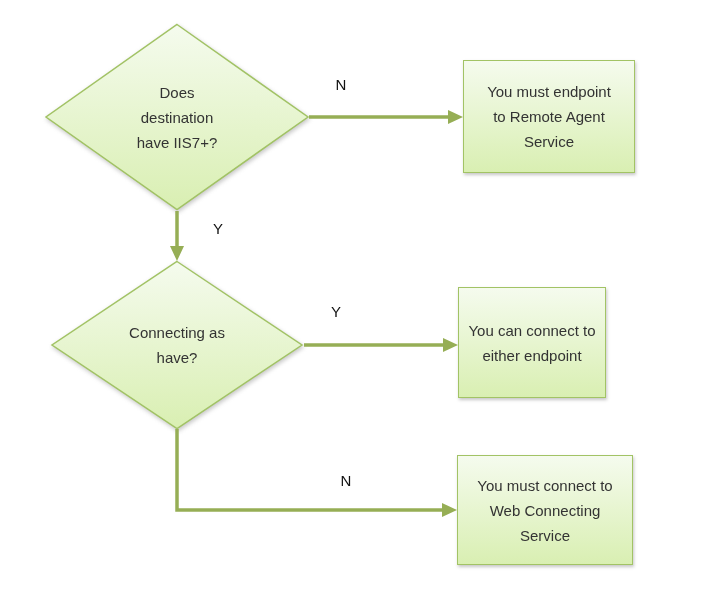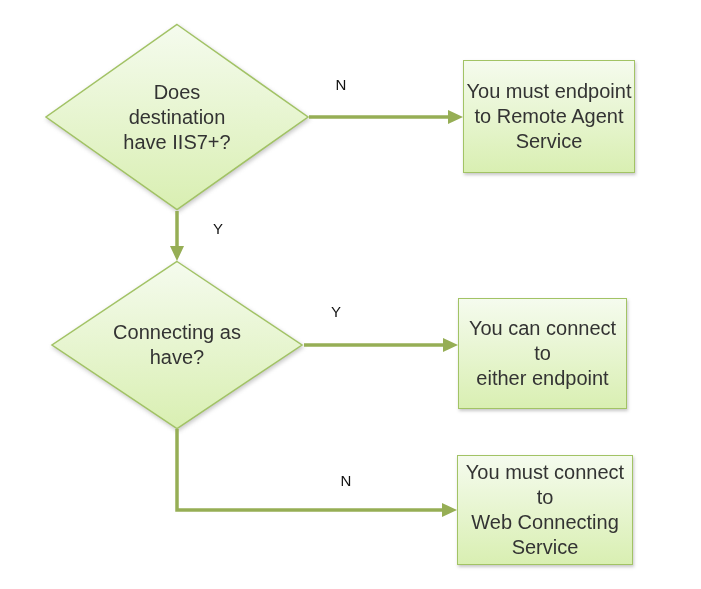--- a/index.html
+++ b/index.html
@@ -45,21 +45,21 @@
 
   .shape-text {
     position: absolute;
     left: 0; top: 0; right: 0; bottom: 0;
     display: flex;
     flex-direction: column;
     align-items: center;
     justify-content: center;
     text-align: center;
     color: var(--shape-text);
-    font-size: 20px;
+    font-size: 15px;
     line-height: 25px;
   }
 
   #arrow-layer {
     position: absolute;
     left: 0; top: 0;
     pointer-events: none;
   }
   #arrow-layer .shaft {
     stroke: var(--arrow);
@@ -116,21 +116,21 @@
   </div>
 
   <div class="node box" style="left:463px; top:60px; width:172px; height:113px;">
     <div class="shape-text">
       <div>You must endpoint</div>
       <div>to Remote Agent</div>
       <div>Service</div>
     </div>
   </div>
 
-  <div class="node box" style="left:458px; top:298px; width:169px; height:111px;">
+  <div class="node box" style="left:458px; top:287px; width:148px; height:111px;">
     <div class="shape-text">
       <div>You can connect to</div>
       <div>either endpoint</div>
     </div>
   </div>
 
   <div class="node box" style="left:457px; top:455px; width:176px; height:110px;">
     <div class="shape-text">
       <div>You must connect to</div>
       <div>Web Connecting</div>

